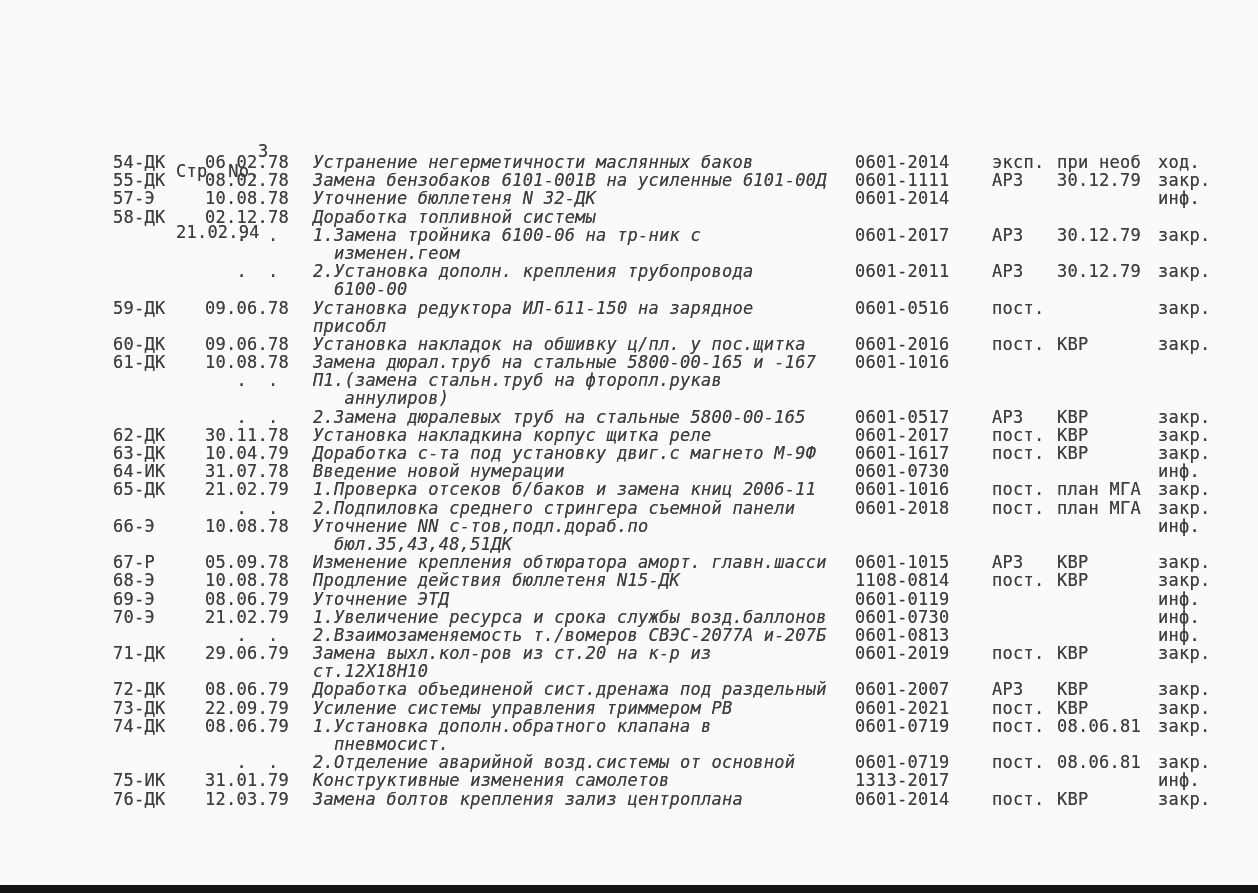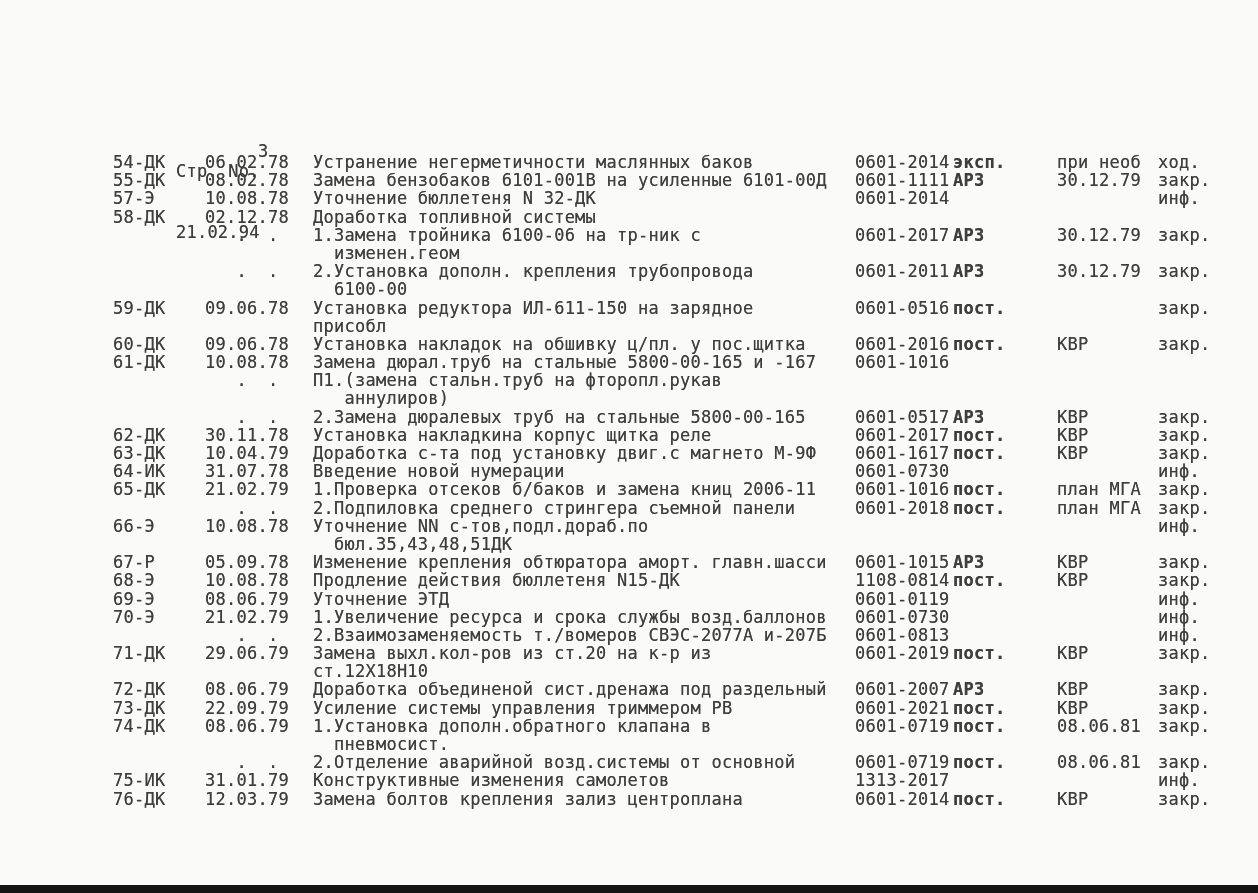--- a/index.html
+++ b/index.html
@@ -26,23 +26,23 @@
   .header-line{position:relative;height:21px;}
   .page-number{position:absolute;left:145px;top:0;}
   .doc-table{
     position:absolute;left:113px;top:153px;width:1095px;
   }
   .row{position:relative;min-height:18.2px;}
   .cell{position:absolute;top:0;line-height:18.2px;}
   .col-id{left:0;}
   .col-date{left:92px;}
   .col-desc{position:static;display:block;margin-left:200px;width:540px;}
-  .desc-line{line-height:18.2px;height:18.2px;}
+  .desc-line{line-height:18.2px;height:18.2px;font-style:italic;}
   .col-code{left:742px;}
-  .col-exec{left:840px;font-weight:bold;}
+  .col-exec{left:879px;}
   .col-term{left:944px;}
   .col-status{left:1045px;}
   .scan-bottom-bar{
     position:absolute;left:0;bottom:0;width:100%;height:8px;
     background:#141414;
   }
 </style>
 </head>
 <body>
 

